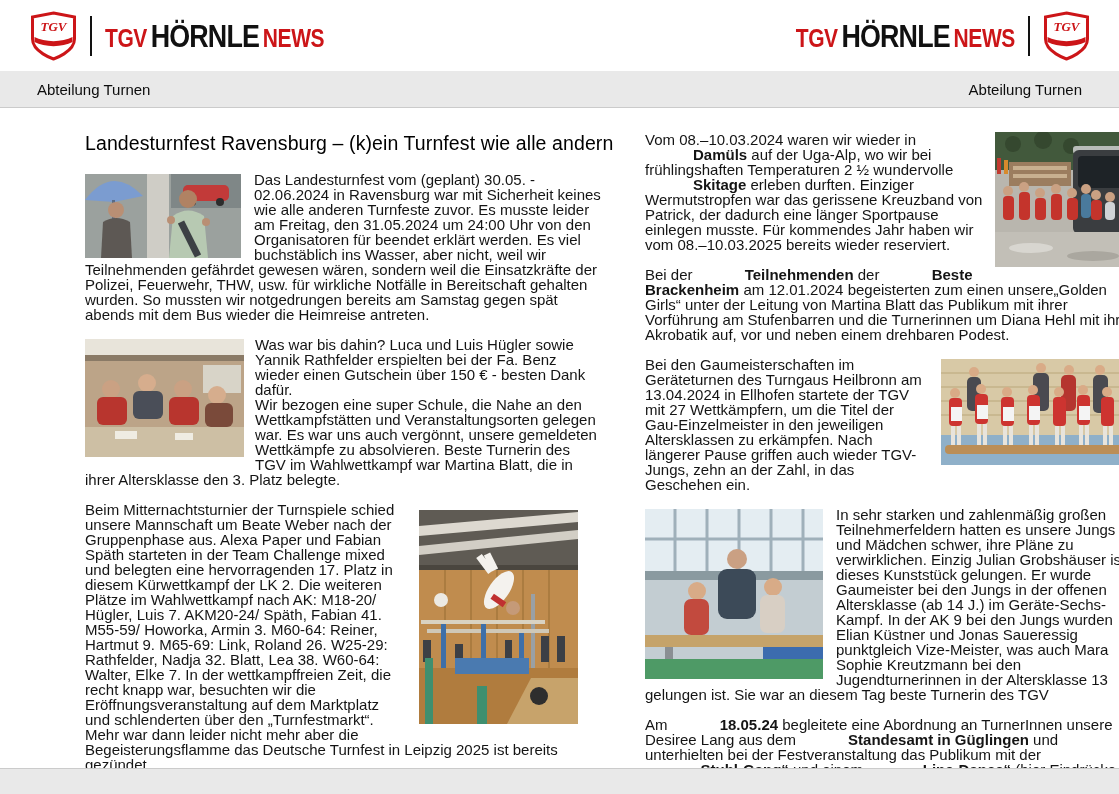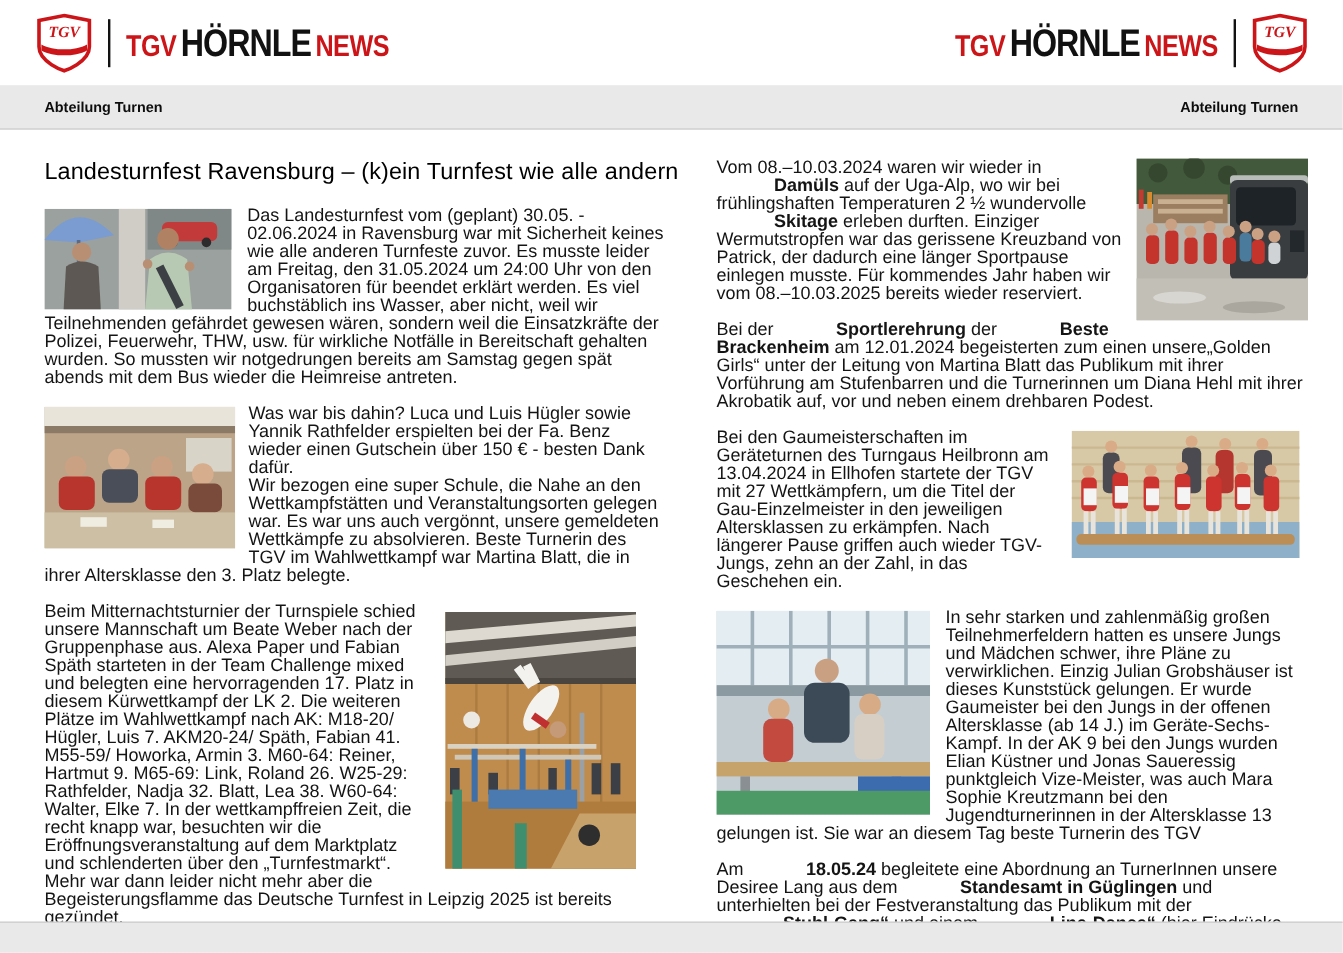--- a/index.html
+++ b/index.html
@@ -24,30 +24,30 @@
   .condense-r{transform:scaleX(.84);transform-origin:right center;}
   .m-big{font-size:32px;letter-spacing:-1px;}
   .m-small{font-size:25px;letter-spacing:-0.5px;}
   .red{color:var(--red);}
 
   
   .section-bar{
     margin-top:10px;height:36px;background:var(--bar);
     border-bottom:1px solid #cbcbcb;
     display:flex;align-items:center;justify-content:space-between;
-    padding:0 37px;font-size:12px;font-weight:700;color:#0d0d0d;
+    padding:0 37px;font-size:15px;font-weight:400;color:#0d0d0d;
   }
   .footer-bar{
     position:absolute;left:0;top:768px;width:1119px;height:26px;
     background:var(--bar);border-top:1px solid #cbcbcb;
   }
 
   
   .columns{display:flex;gap:42px;padding:0 29px 0 37px;margin-top:24px;}
-  .col-left{width:518px;flex:0 0 auto;}
+  .col-left{width:518px;flex:0 0 auto;margin-left:48px;}
   .col-right{width:493px;flex:0 0 auto;}
   h2{
     font-size:19.5px;font-weight:400;color:#000;margin:0 0 17px 0;
     white-space:nowrap;letter-spacing:.1px;
   }
   p{font-size:15px;line-height:15px;margin:0 0 15px 0;color:var(--ink);}
   p b{font-weight:700;margin-left:48px;}
   .col-right p:last-child{margin-bottom:0;}
 
   
@@ -224,21 +224,21 @@
             </g>
             <rect y="100" width="143" height="35" fill="#c2bfb7"></rect>
             <ellipse cx="36" cy="116" rx="22" ry="5" fill="#d8d6d0"></ellipse>
               <ellipse cx="98" cy="124" rx="26" ry="5" fill="#aaa79f"></ellipse>
           </svg>
         </span>
         <span><span>Vom 08.–10.03.2024 waren wir wieder in </span><b>Damüls</b><span> auf der Uga-Alp, wo wir bei frühlingshaften Temperaturen 2 ½ wundervolle </span><b>Skitage</b><span> erleben durften. Einziger Wermutstropfen war das gerissene Kreuzband von Patrick, der dadurch eine länger Sportpause einlegen musste. Für kommendes Jahr haben wir vom 08.–10.03.2025 bereits wieder reserviert.</span></span>
       </p>
 
       <p>
-        <span><span>Bei der </span><b>Sportlerehrung</b><span> der </span><b>Beste Brackenheim</b><span> am 12.01.2024 begeisterten zum einen unsere„Golden Girls“ unter der Leitung von Martina Blatt das Publikum mit ihrer Vorführung am Stufenbarren und die Turnerinnen um Diana Hehl mit ihrer Akrobatik auf, vor und neben einem drehbaren Podest.</span></span>
+        <span><span>Bei der </span><b>Teilnehmenden</b><span> der </span><b>Beste Brackenheim</b><span> am 12.01.2024 begeisterten zum einen unsere„Golden Girls“ unter der Leitung von Martina Blatt das Publikum mit ihrer Vorführung am Stufenbarren und die Turnerinnen um Diana Hehl mit ihrer Akrobatik auf, vor und neben einem drehbaren Podest.</span></span>
       </p>
 
       <p>
         <span class="ph ph-5">
           <svg viewBox="0 0 190 106" preserveAspectRatio="none">
             <rect width="190" height="106" fill="#d8c9a6"></rect>
             <path d="M0 14 H190 M0 28 H190 M0 42 H190 M0 56 H190" stroke="#c9b890" stroke-width="2"></path>
             <rect y="76" width="190" height="30" fill="#8fb0c9"></rect>
             <rect x="4" y="86" width="182" height="9" rx="4" fill="#bb8e57"></rect>
             <g fill="#4a4a50">

